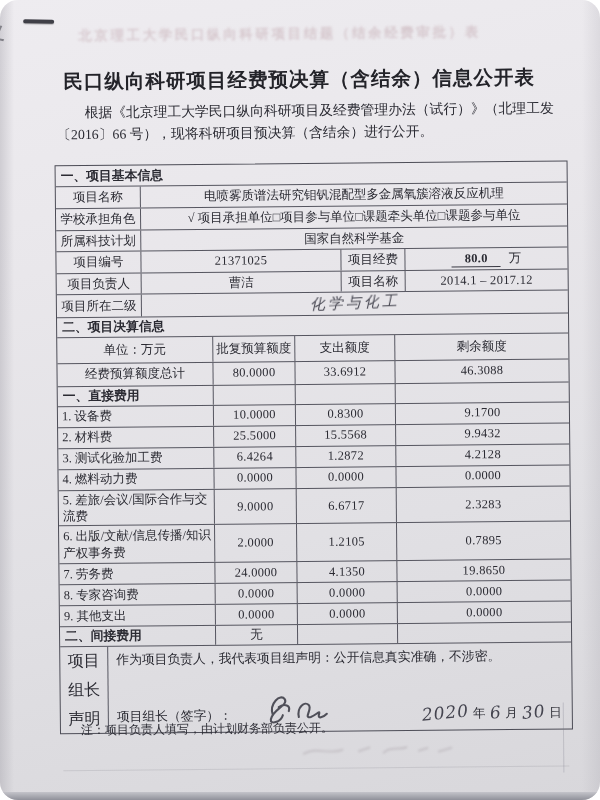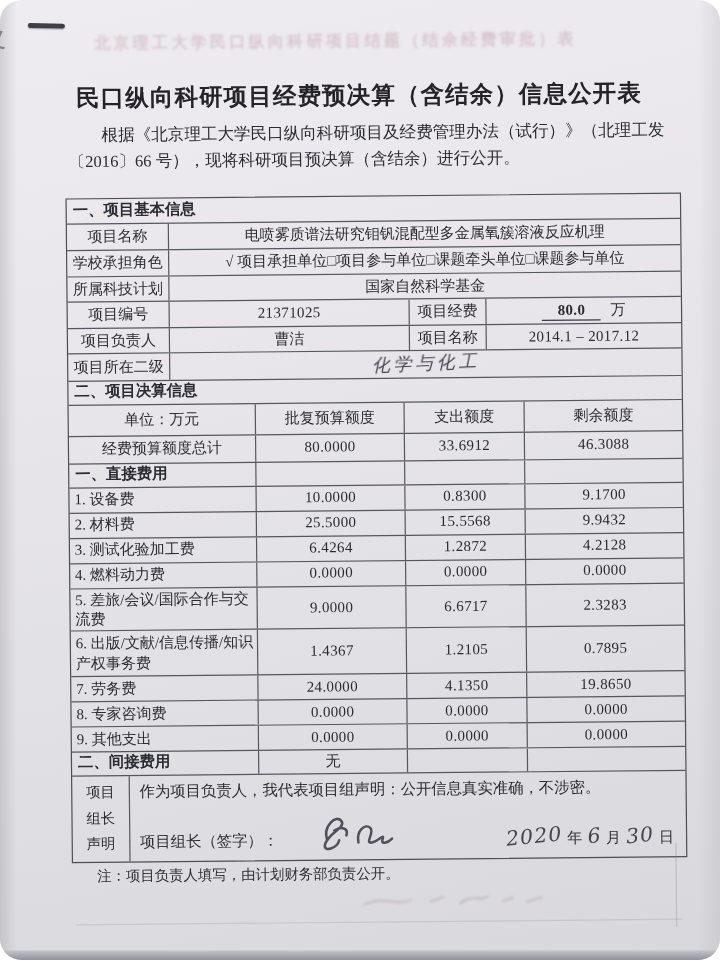--- a/index.html
+++ b/index.html
@@ -43,31 +43,31 @@
   .sec { font-family:"DejaVu Sans","Liberation Sans",sans-serif; font-weight:bold; font-size:12.8px;
     justify-content:flex-start; padding-left:5px; }
   .num { font-family:"Liberation Serif",serif; letter-spacing:.3px; }
 
   .h20{min-height:20px} .h21{min-height:21px} .h22{min-height:22px} .h23{min-height:23px}
   .h26{min-height:26px} .h33{min-height:33px} .h38{min-height:38px}
 
   
   .wA{width:84px} .wB{flex:1} .wC{width:200px} .wD{width:64px} .wE{flex:1}
   
-  .c1{width:155px} .c2{width:124px} .c3{width:100px} .c4{flex:1}
+  .c1{width:155px} .c2{width:82px} .c3{width:100px} .c4{flex:1}
 
   .u { border-bottom:1px solid #3a3a44; padding:0 13px;font-weight:bold; }
   .unit { margin-left:8px; }
 
   .hand { font-family:"DejaVu Serif",serif; font-style:italic; color:#44444f; }
   .dept-hand { font-size:15px; letter-spacing:3px; transform:rotate(-2deg); filter:blur(.2px); }
 
   .decl { display:flex; border-top:1px solid #565660; min-height:72px; }
   .decl-label { width:47px; display:flex; flex-direction:column; align-items:center;
-    justify-content:center; font-size:12px; line-height:1.8; }
+    justify-content:center; font-size:16px; line-height:1.8; }
   .decl-body { flex:1; border-left:1px solid #565660; position:relative; padding:5px 8px 6px; }
   .statement { font-size:12.8px; }
   .sign-row { position:absolute; left:8px; right:10px; bottom:7px; display:flex; align-items:flex-end; }
   .sign-label { font-size:12.8px; }
   .sig-svg { position:absolute; left:150px; bottom:2px; }
   .date-block { margin-left:auto; display:flex; align-items:flex-end; gap:4px; font-size:12.5px; }
   .date-num { font-size:17px; transform:rotate(-5deg); letter-spacing:1px; }
 
   .footnote { position:absolute; left:78px; top:720px; font-size:12px; color:#2d2d35; }
 
@@ -194,21 +194,21 @@
 
         <div class="row h33">
           <div class="cell left c1">5. 差旅/会议/国际合作与交流费</div>
           <div class="cell c2 num">9.0000</div>
           <div class="cell c3 num">6.6717</div>
           <div class="cell c4 num">2.3283</div>
         </div>
 
         <div class="row h38">
           <div class="cell left c1">6. 出版/文献/信息传播/知识产权事务费</div>
-          <div class="cell c2 num">1.4367</div>
+          <div class="cell c2 num">2.0000</div>
           <div class="cell c3 num">1.2105</div>
           <div class="cell c4 num">0.7895</div>
         </div>
 
         <div class="row h21">
           <div class="cell left c1">7. 劳务费</div>
           <div class="cell c2 num">24.0000</div>
           <div class="cell c3 num">4.1350</div>
           <div class="cell c4 num">19.8650</div>
         </div>

